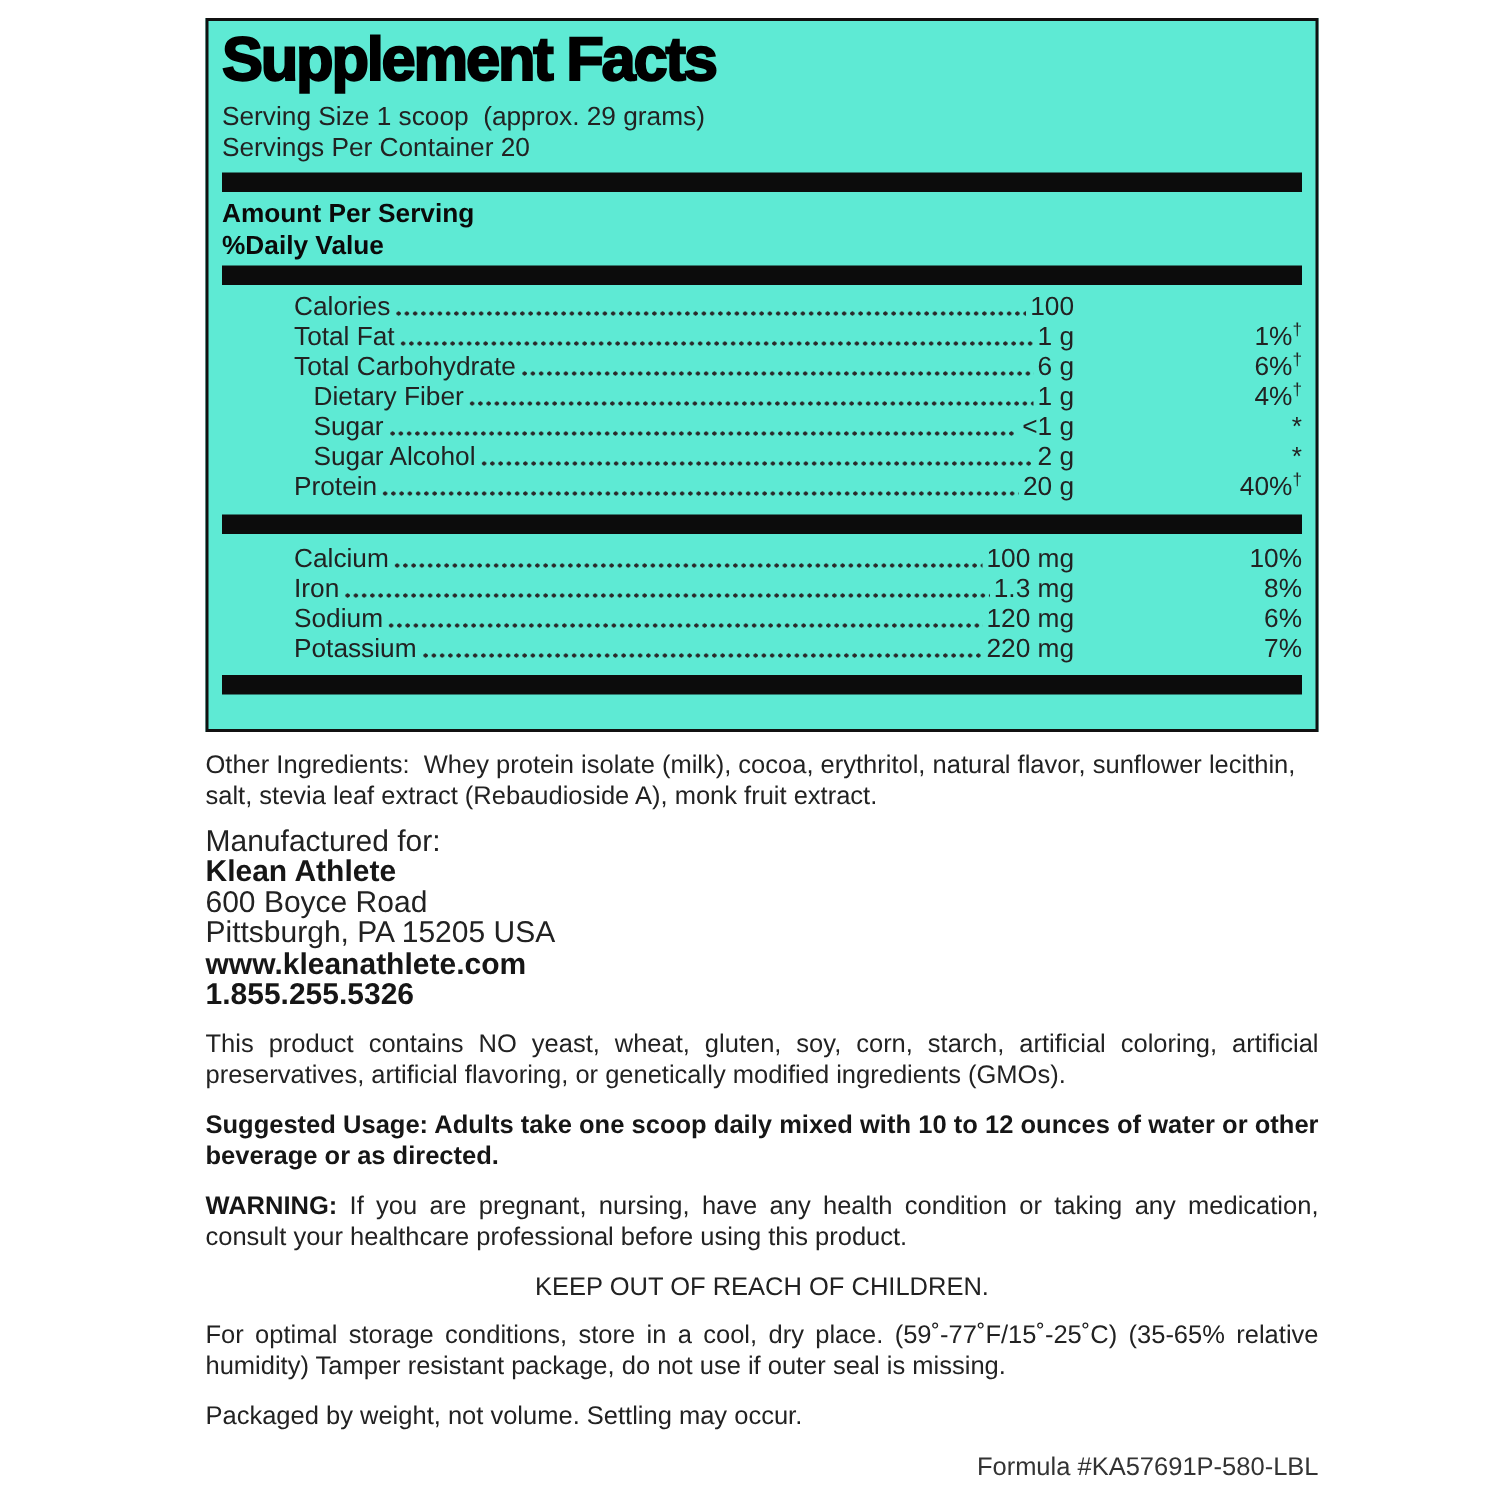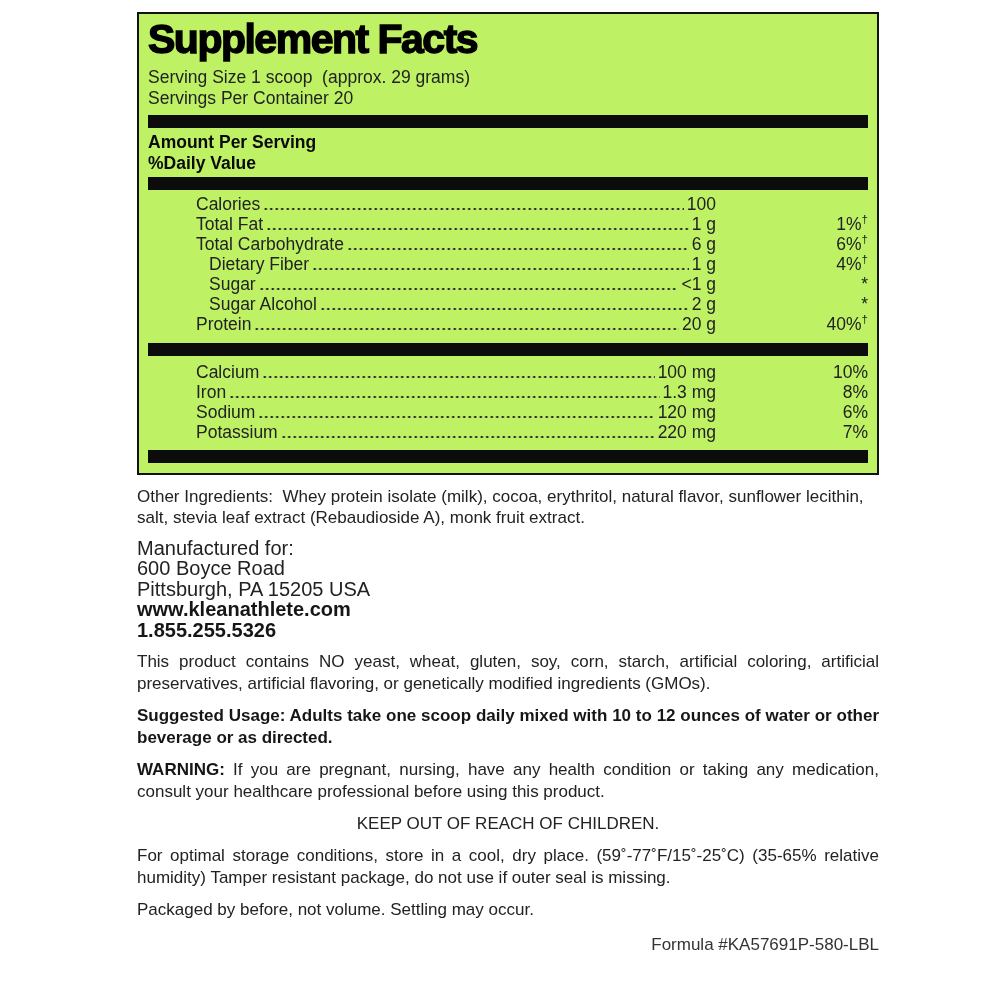--- a/index.html
+++ b/index.html
@@ -4,21 +4,21 @@
 <style>
   html,body { margin:0; padding:0; }
   body {
     width:1000px; height:1000px; background:#ffffff; position:relative;
     font-family:"Liberation Sans","DejaVu Sans",sans-serif; color:#1b1b1b;
     -webkit-font-smoothing:antialiased;
   }
   .content { position:absolute; left:137px; top:12px; width:742px; }
 
   
-  .facts-box { border:2.5px solid #111; padding:4px 9px 6px; background:#bef264; }
+  .facts-box { border:2.5px solid #111; padding:4px 9px 19px; background:#5eead4; }
   .title {
     font-size:41px; font-weight:bold; color:#000; letter-spacing:-1.5px;
     line-height:1.02; margin:1px 0 6px; -webkit-text-stroke:1.4px #000;
   }
   .serv { font-size:17.5px; line-height:21px; white-space:pre-wrap; color:#222; }
   .bar { height:13px; background:#0c0c0c; }
   .bar-1 { margin:6px 0 0; }
   .bar-2 { margin:0 0 4px; }
   .bar-3 { margin:9px 0 6px; }
   .bar-4 { margin:8px 0 4px; }
@@ -141,33 +141,34 @@
       </div>
 
     <div class="bar bar-4"></div>
 
   </div>
 
   <p class="para pre">Other Ingredients:  Whey protein isolate (milk), cocoa, erythritol, natural flavor, sunflower lecithin, salt, stevia leaf extract (Rebaudioside A), monk fruit extract.</p>
 
   <div class="mfg">
     <div>Manufactured for:</div>
+    <div class="bold">Klean Athlete</div>
     <div>600 Boyce Road</div>
     <div>Pittsburgh, PA 15205 USA</div>
     <div class="bold">www.kleanathlete.com</div>
     <div class="bold">1.855.255.5326</div>
   </div>
 
   <p class="para justify">This product contains NO yeast, wheat, gluten, soy, corn, starch, artificial coloring, artificial preservatives, artificial flavoring, or genetically modified ingredients (GMOs).</p>
 
   <p class="para bold justify">Suggested Usage: Adults take one scoop daily mixed with 10 to 12 ounces of water or other beverage or as directed.</p>
 
   <p class="para justify"><b class="bold">WARNING:</b> <span>If you are pregnant, nursing, have any health condition or taking any medication, consult your healthcare professional before using this product.</span></p>
 
   <div class="center-line">KEEP OUT OF REACH OF CHILDREN.</div>
 
   <p class="para justify">For optimal storage conditions, store in a cool, dry place. (59˚-77˚F/15˚-25˚C) (35-65% relative humidity) Tamper resistant package, do not use if outer seal is missing.</p>
 
-  <p class="para">Packaged by before, not volume. Settling may occur.</p>
+  <p class="para">Packaged by weight, not volume. Settling may occur.</p>
 
   <div class="right-line">Formula #KA57691P-580-LBL</div>
 
 </div>
 
 </body></html>

